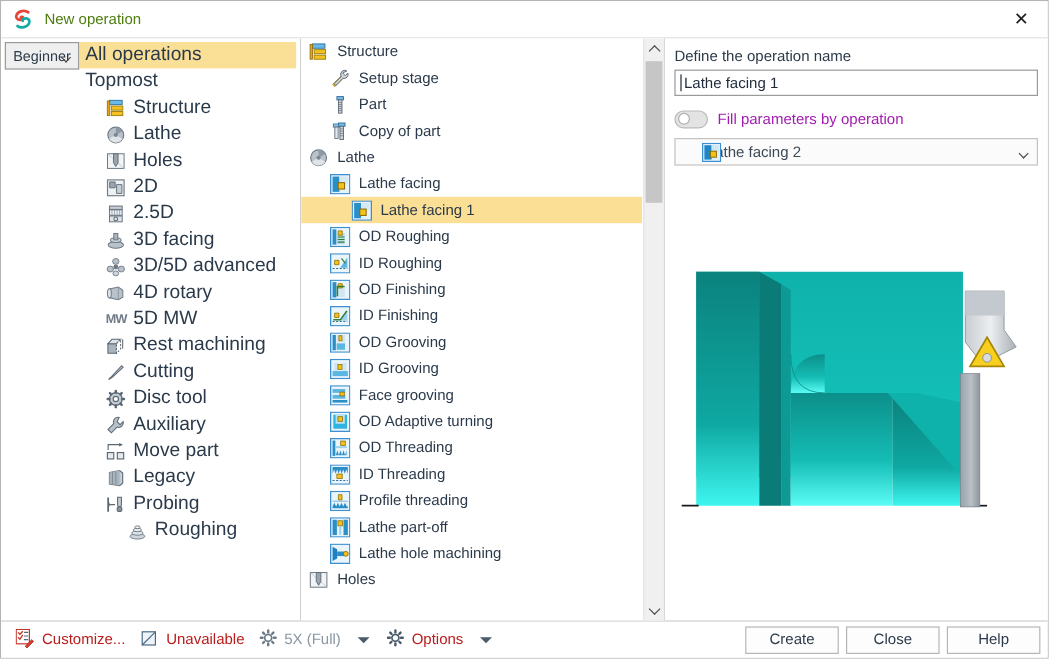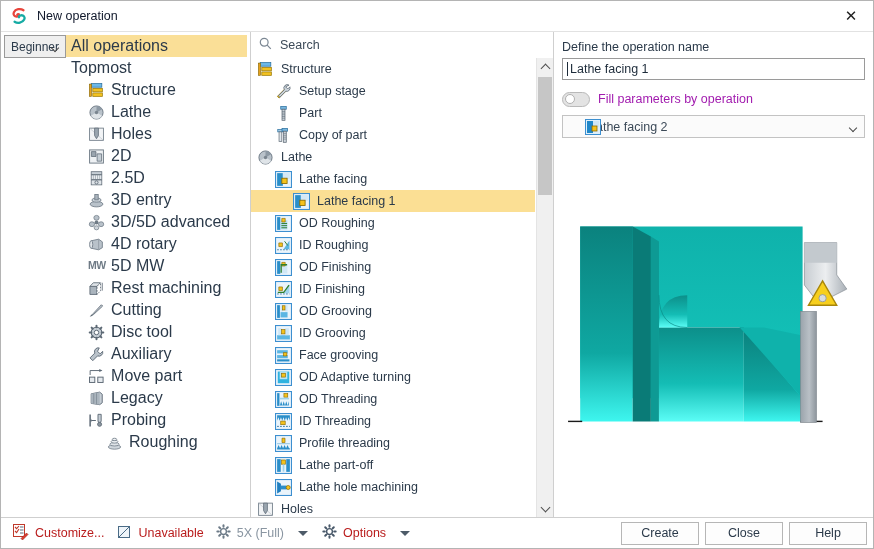--- a/index.html
+++ b/index.html
@@ -20,21 +20,21 @@
 
   
   .titlebar {
     height: 31px; flex: 0 0 31px;
     display: flex; align-items: center;
     background: #ffffff;
     border-bottom: 1px solid #e2e2e2;
     position: relative;
   }
   .app-icon { width: 18px; height: 18px; margin-left: 9px; position: relative; flex: 0 0 18px; }
-  .title-text { margin-left: 9px; font-size: 12.5px; color: #0f172a; }
+  .title-text { margin-left: 9px; font-size: 12.5px; color: #4d7c0f; }
   .close-btn {
     position: absolute; right: 0; top: 0;
     width: 44px; height: 30px;
     display: flex; align-items: center; justify-content: center;
     font-size: 15px; color: #202020; cursor: default;
   }
 
   
   .body { flex: 1 1 auto; display: flex; min-height: 0; background:#fff; }
 
@@ -290,21 +290,21 @@
                 <circle cx="8" cy="11.7" r="1.5" fill="none" stroke="#5c6874" stroke-width="0.8"></circle>
               </svg></span>
             <span class="lbl">2.5D</span>
           </div>
           <div class="row indent1">
             <span class="ico"><svg width="17" height="17" viewBox="0 0 16 16">
                 <ellipse cx="8" cy="11.4" rx="6" ry="2.6" fill="#b9c2ca" stroke="#6f7b86" stroke-width="0.8"></ellipse>
                 <ellipse cx="8" cy="7.6" rx="4.2" ry="1.9" fill="#cfd6dc" stroke="#6f7b86" stroke-width="0.8"></ellipse>
                 <rect x="6.4" y="2.4" width="3.2" height="5" fill="#aab4bd" stroke="#6f7b86" stroke-width="0.8"></rect>
               </svg></span>
-            <span class="lbl">3D entry</span>
+            <span class="lbl">3D facing</span>
           </div>
           <div class="row indent1">
             <span class="ico"><svg width="17" height="17" viewBox="0 0 16 16">
                 <circle cx="8" cy="8" r="1.9" fill="#6f7b86"></circle>
                 <ellipse cx="8" cy="3.6" rx="2.5" ry="2.3" fill="#b9c2ca" stroke="#6f7b86" stroke-width="0.7"></ellipse>
                 <ellipse cx="3.7" cy="9.6" rx="2.5" ry="2.3" fill="#b9c2ca" stroke="#6f7b86" stroke-width="0.7"></ellipse>
                 <ellipse cx="12.3" cy="9.6" rx="2.5" ry="2.3" fill="#b9c2ca" stroke="#6f7b86" stroke-width="0.7"></ellipse>
                 <ellipse cx="8" cy="13" rx="2.2" ry="1.9" fill="#cfd6dc" stroke="#6f7b86" stroke-width="0.7"></ellipse>
               </svg></span>
             <span class="lbl">3D/5D advanced</span>
@@ -394,29 +394,20 @@
                 <ellipse cx="8" cy="9.6" rx="4.4" ry="1.7" fill="#dfe4e8" stroke="#6f7b86" stroke-width="0.75"></ellipse>
                 <ellipse cx="8" cy="7.2" rx="3.2" ry="1.4" fill="#e9edf0" stroke="#6f7b86" stroke-width="0.75"></ellipse>
                 <ellipse cx="8" cy="5.1" rx="2.1" ry="1.1" fill="#f2f4f6" stroke="#6f7b86" stroke-width="0.75"></ellipse>
               </svg></span>
             <span class="lbl">Roughing</span>
           </div>
         </div>
     </div>
 
     <div class="pane-mid">
-      <div class="search-row">
-        <span>
-          <svg width="13" height="13" viewBox="0 0 13 13">
-            <circle cx="5.2" cy="5.2" r="3.9" fill="none" stroke="#7b8793" stroke-width="1.2"></circle>
-            <line x1="8.2" y1="8.2" x2="11.8" y2="11.8" stroke="#7b8793" stroke-width="1.2"></line>
-          </svg>
-        </span>
-        <span class="ph">Search</span>
-      </div>
       <div class="mid-scroll">
         <div id="mid-tree">
             <div class="mrow lv0">
               <span class="ico"><svg width="17" height="17" viewBox="0 0 16 16">
                   <rect x="3" y="1.5" width="10" height="3.4" fill="#6cb8e8" stroke="#2a6f9e" stroke-width="0.7"></rect>
                   <rect x="4.5" y="6" width="9" height="3.2" fill="#f3c220" stroke="#9a7a07" stroke-width="0.7"></rect>
                   <rect x="4.5" y="10.3" width="9" height="3.2" fill="#f3c220" stroke="#9a7a07" stroke-width="0.7"></rect>
                   <rect x="1.3" y="2" width="2" height="11.5" fill="#e8a21c" stroke="#8a6a05" stroke-width="0.6"></rect>
                 </svg></span>
               <span class="lbl">Structure</span>

